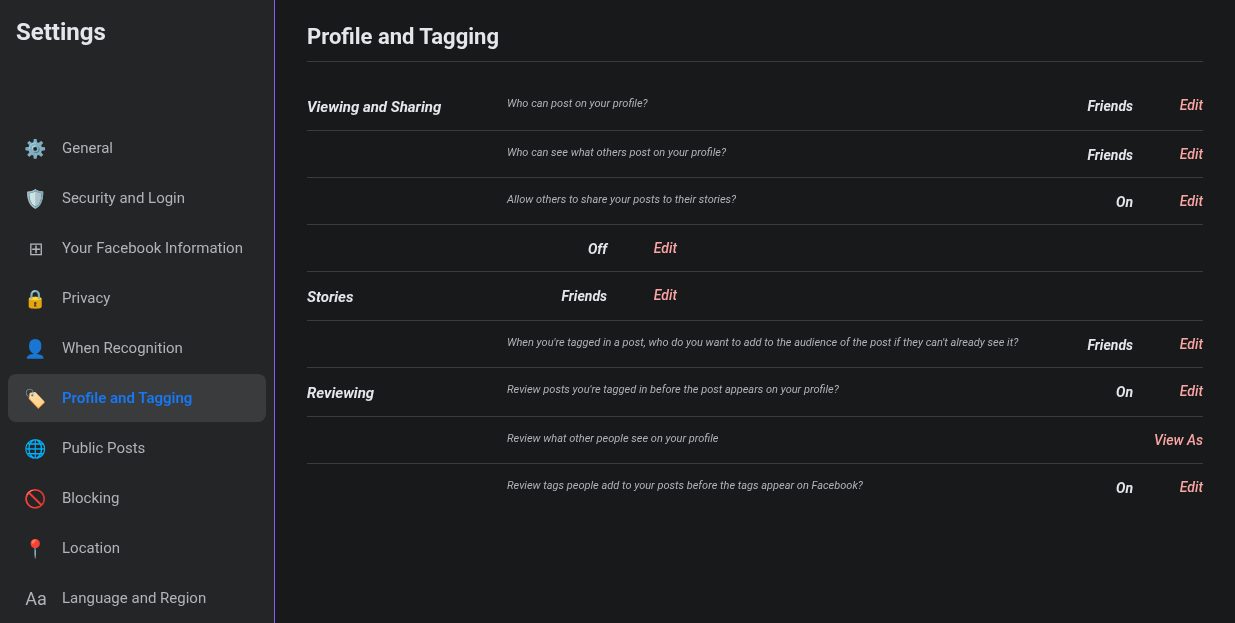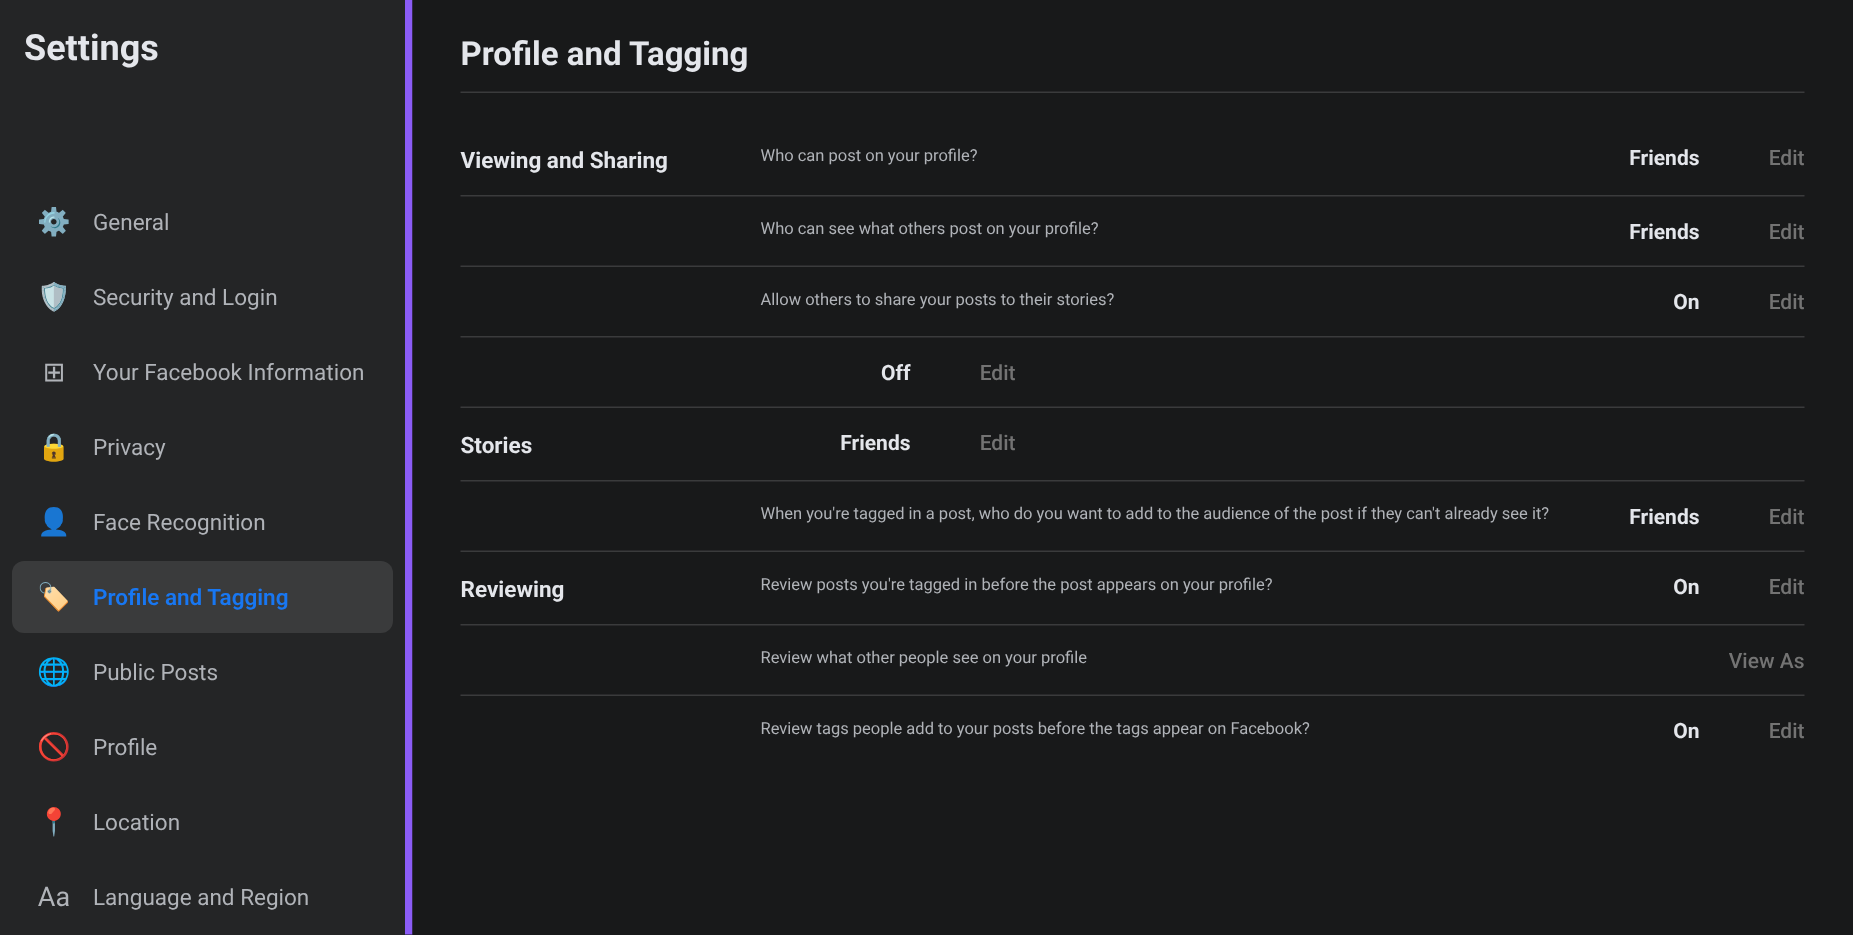--- a/index.html
+++ b/index.html
@@ -14,21 +14,21 @@
     }
 
     
     .sidebar {
       width: 275px;
       min-width: 275px;
       background: #242526;
       display: flex;
       flex-direction: column;
       overflow-y: auto;
-      border-right: 5px solid #8b5cf6;
+      border-right: 1px solid #8b5cf6;
       gap: 28px;
     }
     .sidebar-title {
       padding: 18px 16px 14px 16px;
       font-size: 24px;
       font-weight: 700;
       color: #e4e6eb;
     }
     .sidebar-divider {
       height: 1px;
@@ -77,20 +77,21 @@
       font-weight: 700;
       color: #e4e6eb;
       margin-bottom: 20px;
       padding-bottom: 12px;
       border-bottom: 1px solid #3a3b3c;
     }
 
     
     .settings-section {
       width: 100%;
+      font-style: italic;
     }
     .settings-row {
       display: flex;
       align-items: flex-start;
       padding: 14px 0;
       border-bottom: 1px solid #3a3b3c;
     }
     .settings-row:last-child {
       border-bottom: none;
     }
@@ -116,21 +117,21 @@
       font-size: 14px;
       text-align: right;
       padding-top: 2px;
     }
     .action-col {
       width: 70px;
       min-width: 70px;
       text-align: right;
     }
     .action-link {
-      color: #737373;
+      color: #fca5a5;
       font-size: 14px;
       font-weight: 500;
       cursor: pointer;
       text-decoration: none;
     }
   </style>
 </head>
 <body>
 
 <div class="sidebar">
@@ -148,33 +149,33 @@
       <div class="sidebar-item">
         <span class="sidebar-icon">⊞</span>
         <span class="sidebar-label">Your Facebook Information</span>
       </div>
       <div class="sidebar-item">
         <span class="sidebar-icon">🔒</span>
         <span class="sidebar-label">Privacy</span>
       </div>
       <div class="sidebar-item">
         <span class="sidebar-icon">👤</span>
-        <span class="sidebar-label">Face Recognition</span>
+        <span class="sidebar-label">When Recognition</span>
       </div>
       <div class="sidebar-item active">
         <span class="sidebar-icon">🏷️</span>
         <span class="sidebar-label">Profile and Tagging</span>
       </div>
       <div class="sidebar-item">
         <span class="sidebar-icon">🌐</span>
         <span class="sidebar-label">Public Posts</span>
       </div>
       <div class="sidebar-item">
         <span class="sidebar-icon">🚫</span>
-        <span class="sidebar-label">Profile</span>
+        <span class="sidebar-label">Blocking</span>
       </div>
       <div class="sidebar-item">
         <span class="sidebar-icon">📍</span>
         <span class="sidebar-label">Location</span>
       </div>
       <div class="sidebar-item">
         <span class="sidebar-icon">Aa</span>
         <span class="sidebar-label">Language and Region</span>
       </div>
       <div class="sidebar-item">

